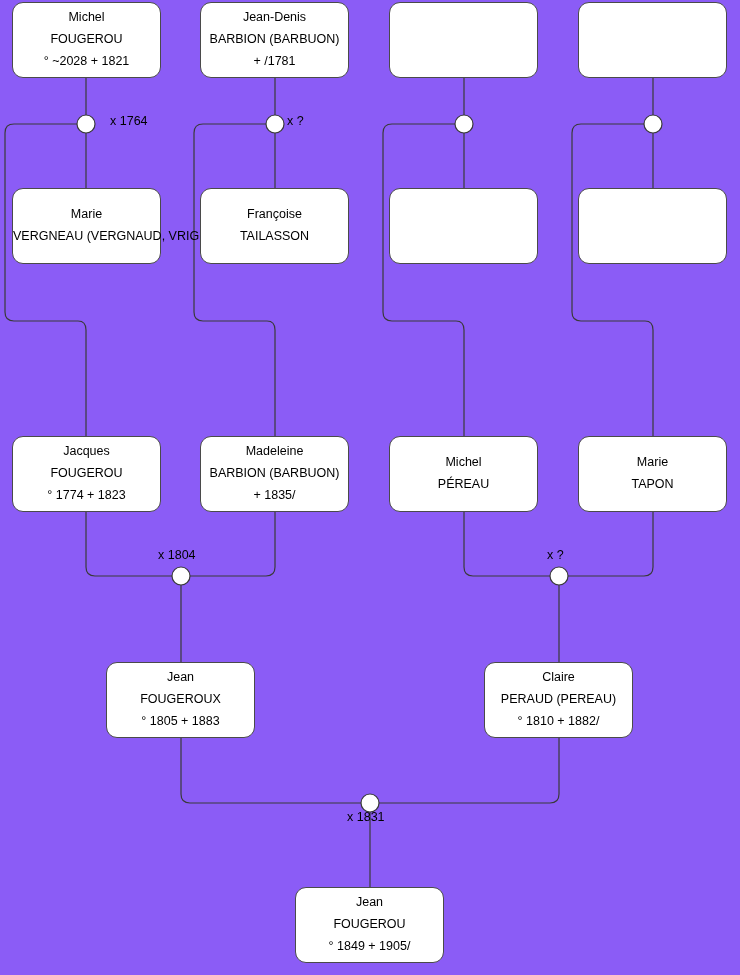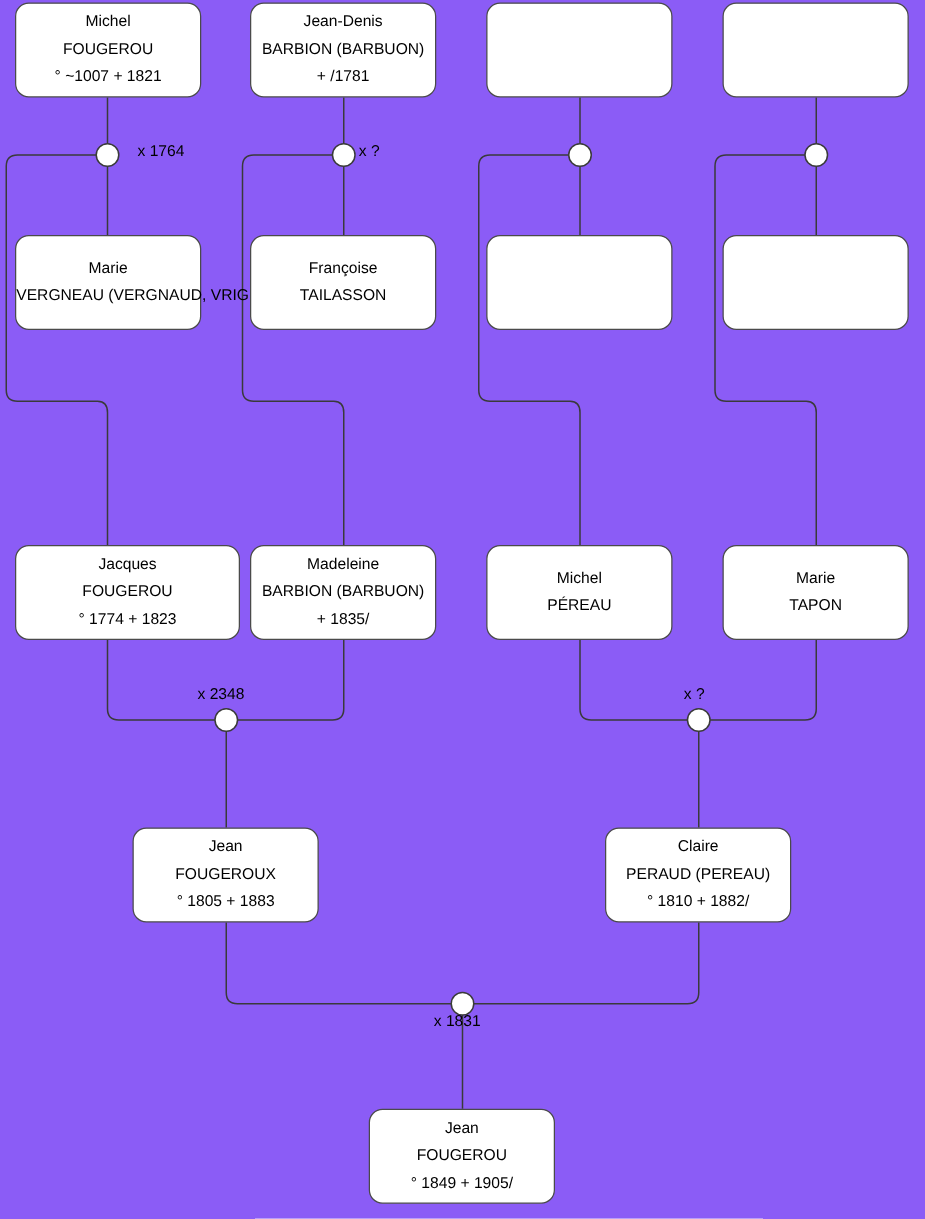--- a/index.html
+++ b/index.html
@@ -104,21 +104,21 @@
     <circle cx="464" cy="124" r="9"></circle>
     <circle cx="653" cy="124" r="9"></circle>
     <circle cx="181" cy="576" r="9"></circle>
     <circle cx="559" cy="576" r="9"></circle>
     <circle cx="370" cy="803" r="9"></circle>
   </svg>
 
   <div class="person" style="left:12px;top:2px;width:149px;height:76px;">
     <span class="ln1">Michel</span>
     <span class="ln2">FOUGEROU</span>
-    <span class="ln3">° ~1007 + 1821</span>
+    <span class="ln3">° ~2028 + 1821</span>
   </div>
 
   <div class="person" style="left:200px;top:2px;width:149px;height:76px;">
     <span class="ln1">Jean-Denis</span>
     <span class="ln2">BARBION (BARBUON)</span>
     <span class="ln3">+ /1781</span>
   </div>
 
   <div class="person empty" style="left:389px;top:2px;width:149px;height:76px;">
     
@@ -149,21 +149,21 @@
     
     
   </div>
 
   <div class="person empty" style="left:578px;top:188px;width:149px;height:76px;">
     
     
     
   </div>
 
-  <div class="person" style="left:12px;top:436px;width:180px;height:76px;">
+  <div class="person" style="left:12px;top:436px;width:149px;height:76px;">
     <span class="ln1">Jacques</span>
     <span class="ln2">FOUGEROU</span>
     <span class="ln3">° 1774 + 1823</span>
   </div>
 
   <div class="person" style="left:200px;top:436px;width:149px;height:76px;">
     <span class="ln1">Madeleine</span>
     <span class="ln2">BARBION (BARBUON)</span>
     <span class="ln3">+ 1835/</span>
   </div>
@@ -194,17 +194,17 @@
   <div class="person" style="left:295px;top:887px;width:149px;height:76px;">
     <span class="ln1">Jean</span>
     <span class="ln2">FOUGEROU</span>
     <span class="ln3">° 1849 + 1905/</span>
   </div>
 
   <div class="union-label" style="left:98px;top:114px;margin-left:12px;">x 1764</div>
   <div class="union-label" style="left:287px;top:114px;">x ?</div>
   <div class="union-label" style="left:476px;top:114px;"></div>
   <div class="union-label" style="left:665px;top:114px;"></div>
-  <div class="union-label" style="left:158px;top:548px;">x 2348</div>
+  <div class="union-label" style="left:158px;top:548px;">x 1804</div>
   <div class="union-label" style="left:547px;top:548px;">x ?</div>
   <div class="union-label" style="left:347px;top:776px;margin-top:34px;">x 1831</div>
 
 </div>
 
 </body></html>

